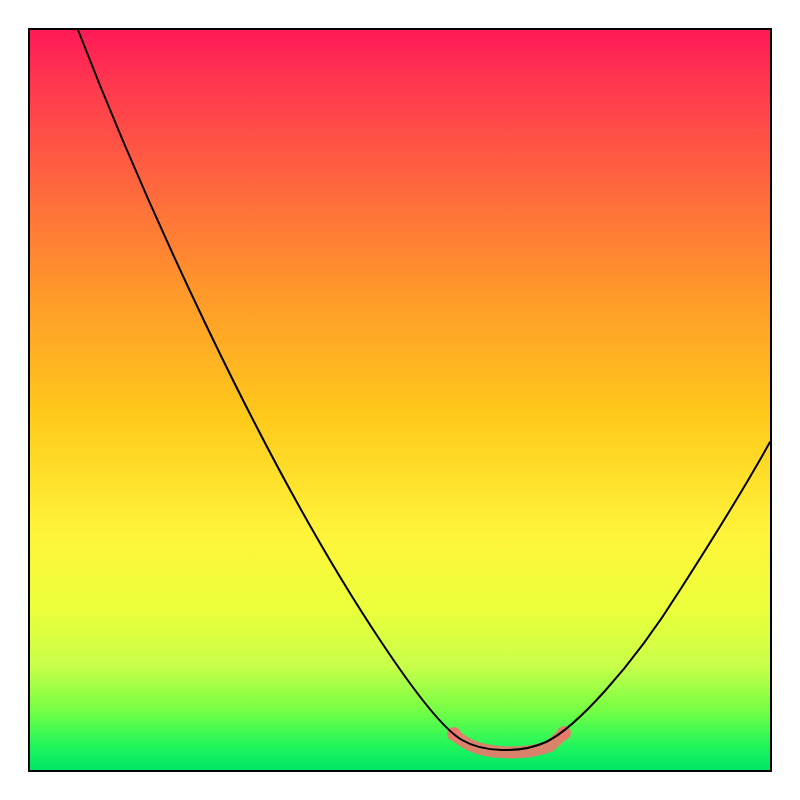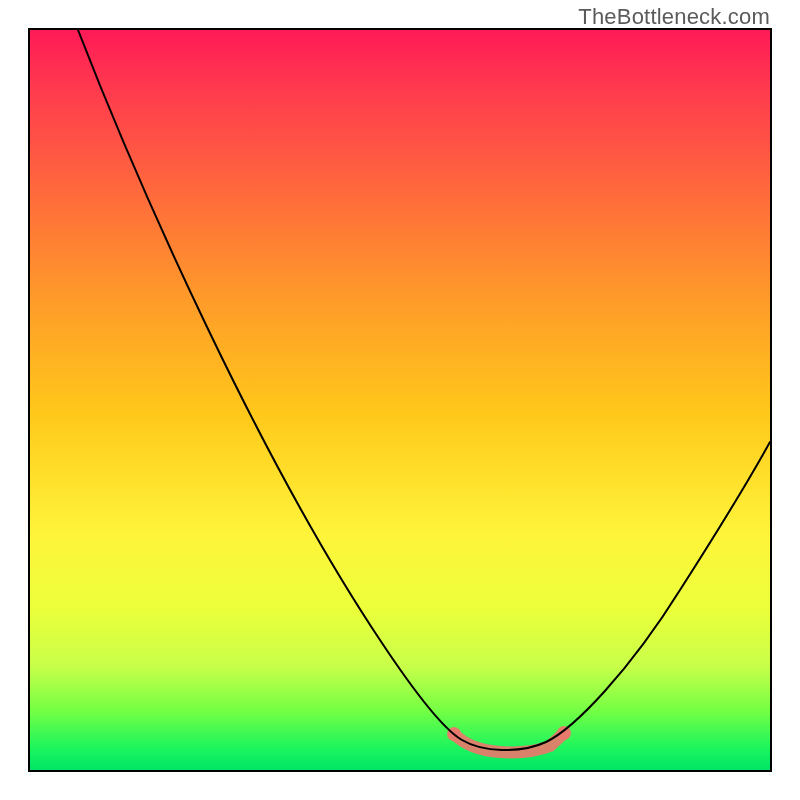--- a/index.html
+++ b/index.html
@@ -72,21 +72,20 @@
   }
   .dot {
     fill: #e9786d;
     opacity: 0.92;
   }
 </style>
 </head>
 <body>
 
 <div class="stage">
-  <div class="watermark">TheBottleneck.com</div>
 
   <div class="plot-frame">
     <svg class="curve-layer" viewBox="0 0 740 740" preserveAspectRatio="none">
 
       <path class="highlight" d="M 424 704
                Q 440 720 470 722
                Q 500 724 520 716
                L 534 703"></path>
       <circle class="dot" cx="424" cy="704" r="7"></circle>
       <circle class="dot" cx="534" cy="703" r="7"></circle>

